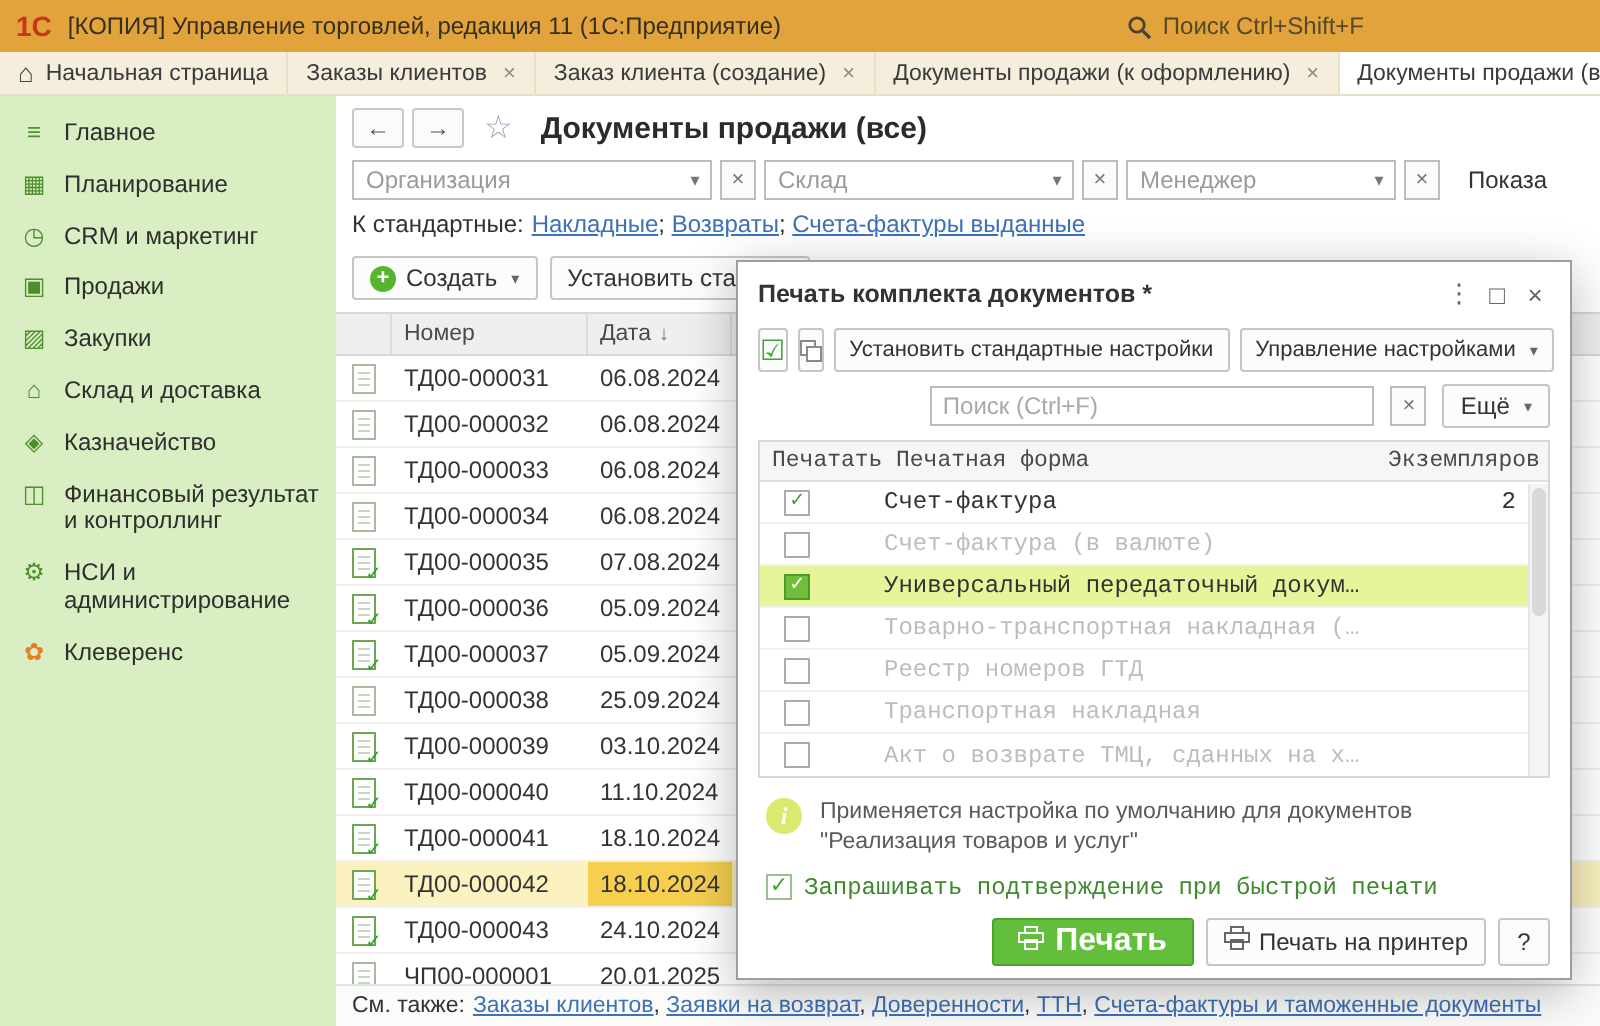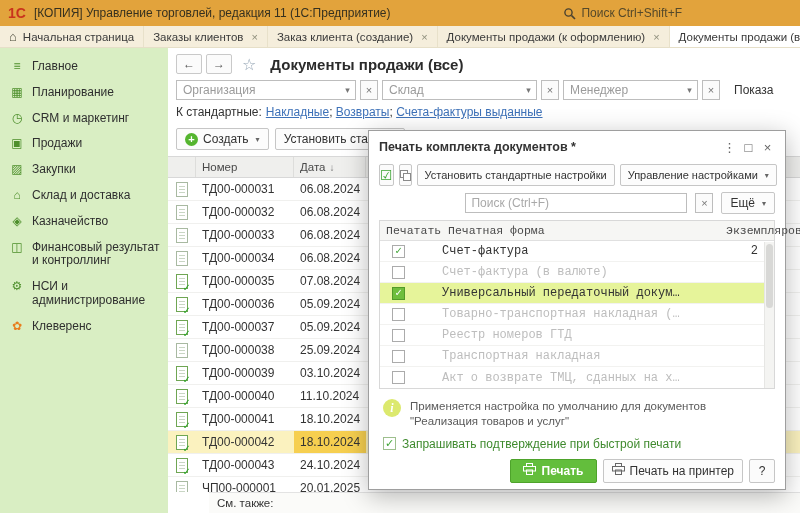--- a/index.html
+++ b/index.html
@@ -65,60 +65,60 @@
   .c-icon{width:28px;flex:none;display:flex;justify-content:center;}
   .c-num{width:98px;flex:none;padding-left:6px;box-sizing:border-box;}
   .c-date{width:72px;flex:none;padding-left:6px;box-sizing:border-box;height:100%;display:flex;align-items:center;}
   .trow.selected{background:#FBF2BF;}
   .trow.selected .c-date{background:#F6CF50;}
   .doc-icon{position:relative;width:12px;height:15px;background:#fff;border:1px solid #A8B9A1;box-sizing:border-box;}
   .doc-icon::before{content:"";position:absolute;left:2px;right:2px;top:3px;height:1px;background:#C9D6C4;box-shadow:0 3px 0 #C9D6C4,0 6px 0 #C9D6C4;}
   .doc-icon.posted{border-color:#6FA653;}
   .doc-icon.posted::after{content:"✓";position:absolute;right:-4px;bottom:-5px;color:#2FA32A;font-size:10px;font-weight:bold;}
 
-  .seealso{height:20px;display:flex;align-items:center;padding:0 8px;font-size:11.5px;border-top:1px solid #E3E3E3;background:#FBFBF9;white-space:nowrap;overflow:hidden;flex:none;margin-left:41px;}
+  .seealso{height:20px;display:flex;align-items:center;padding:0 8px;font-size:11.5px;border-top:1px solid #E3E3E3;background:#FBFBF9;white-space:nowrap;overflow:hidden;flex:none;}
 
   
   .dialog{position:absolute;left:368px;top:130px;width:418px;height:360px;background:#fff;border:1px solid #9E9E9E;
           box-shadow:0 6px 24px rgba(0,0,0,.28);display:flex;flex-direction:column;box-sizing:border-box;z-index:10;}
   .dlg-title{display:flex;align-items:center;height:28px;padding:2px 8px 0 10px;flex:none;}
   .dlg-title .t{font-weight:bold;font-size:12.5px;color:#333;flex:1;white-space:nowrap;overflow:hidden;}
   .dlg-ico{width:19px;text-align:center;color:#666;font-size:13px;cursor:default;}
   .dlg-toolbar{display:flex;align-items:center;gap:5px;padding:3px 10px 6px;flex:none;}
   .iconbtn{width:24px;height:22px;border:1px solid #C6C6C6;border-radius:2px;background:#FBFBFB;display:flex;align-items:center;justify-content:center;box-sizing:border-box;}
   .checkall{color:#3FA535;font-size:14px;line-height:1;}
   .copyicon{position:relative;width:11px;height:11px;}
   .copyicon::before{content:"";position:absolute;left:0;top:0;width:6px;height:6px;border:1px solid #8A8A8A;background:#fff;}
   .copyicon::after{content:"";position:absolute;right:0;bottom:0;width:6px;height:6px;border:1px solid #8A8A8A;background:#fff;}
   .smallbtn{font-size:11px;padding:0 7px;}
   .dlg-search{display:flex;align-items:center;gap:8px;padding:0 10px 6px;justify-content:flex-end;flex:none;}
   .search-input{width:222px;height:20px;border:1px solid #BDBDBD;padding:0 5px;font-size:12px;color:#333;box-sizing:border-box;font-family:inherit;}
   .search-input::placeholder{color:#A9A9A9;}
   .dlg-table{margin:0 10px;border:1px solid #D8D8D8;flex:none;position:relative;font-family:Liberation Mono, monospace;}
   .pt-head{display:grid;grid-template-columns:62px 1fr 86px;background:#F6F6F4;border-bottom:1px solid #E0E0E0;font-size:11.5px;color:#4A4A4A;}
   .pt-head div{padding:3px 6px;box-sizing:border-box;}
-  .pt-head .h-cop{padding-right:14px;margin-left:32px;}
+  .pt-head .h-cop{padding-right:14px;}
   .pt-row{display:grid;grid-template-columns:62px 1fr 86px;height:21px;align-items:center;font-size:12px;border-bottom:1px solid #F2F2F0;box-sizing:border-box;}
   .pt-row:last-child{border-bottom:none;}
   .pt-row.selected{background:#E6F49A;}
   .pt-row.disabled .form{color:#BDBDBD;}
   .form{overflow:hidden;white-space:nowrap;text-overflow:ellipsis;padding-right:4px;}
   .cb{width:13px;height:13px;border:1px solid #ABABAB;background:#fff;margin-left:12px;display:flex;align-items:center;justify-content:center;font-size:11px;line-height:1;color:#3FA535;font-weight:bold;box-sizing:border-box;}
   .pt-row.selected .cb{background:#6FBE3C;border-color:#529A28;color:#fff;}
   .copies{text-align:right;padding-right:16px;}
   .vsb{position:absolute;top:21px;right:0;bottom:0;width:9px;background:#F4F4F2;border-left:1px solid #E6E6E4;}
   .vsb .thumb{position:absolute;top:2px;left:1px;right:1px;height:64px;background:#D8D8D6;border-radius:4px;}
   .dlg-info{display:flex;gap:9px;padding:10px 14px 2px;align-items:flex-start;flex:none;}
   .info-icon{width:18px;height:18px;border-radius:50%;background:#DCE96E;color:#fff;font-weight:bold;font-style:italic;display:flex;align-items:center;justify-content:center;font-size:12px;flex:none;font-family:"Liberation Serif",serif;}
   .info-text{font-size:11.5px;color:#5A5A5A;line-height:1.3;max-width:345px;}
   .dlg-check{display:flex;align-items:center;gap:6px;padding:6px 14px 0;flex:none;}
   .cb2{width:13px;height:13px;border:1px solid #9DBF8D;display:flex;align-items:center;justify-content:center;color:#3FA535;font-weight:bold;font-size:11px;line-height:1;background:#fff;box-sizing:border-box;}
-  .dlg-check .lbl{color:#3F8A2E;font-size:12px;}
+  .dlg-check .lbl{color:#3F8A2E;font-size:12px;font-family:Liberation Mono, monospace;}
   .dlg-footer{display:flex;justify-content:flex-end;align-items:center;gap:6px;padding:8px 10px;margin-top:auto;flex:none;}
-  .print-btn{background:#63BE3C;border:1px solid #4EA32B;color:#fff;font-weight:bold;height:24px;display:inline-flex;align-items:center;gap:6px;padding:3px 12px;border-radius:2px;font-size:12px;box-sizing:border-box;}
+  .print-btn{background:#63BE3C;border:1px solid #4EA32B;color:#fff;font-weight:bold;height:24px;display:inline-flex;align-items:center;gap:6px;padding:3px 12px;border-radius:2px;font-size:16px;box-sizing:border-box;}
   .print2-btn{height:24px;}
   .help-btn{width:26px;height:24px;border:1px solid #C6C6C6;border-radius:2px;background:#FBFBFB;display:flex;align-items:center;justify-content:center;font-size:12px;color:#333;box-sizing:border-box;}
 </style>
 </head>
 <body>
 
 <div class="app">
 
   <div class="titlebar">
     <span class="logo">1С</span>
@@ -354,20 +354,21 @@
                 <span class="doc-icon"></span>
               </div>
               <div class="c-num">ЧП00-000001</div>
               <div class="c-date">20.01.2025</div>
             </div>
           </div>
       </div>
 
       <div class="seealso">
         <span class="linklabel">См. также:</span>
+          <span id="seeAlsoLinks"><span class="link">Заказы клиентов</span>, <span class="link">Заявки на возврат</span>, <span class="link">Доверенности</span>, <span class="link">ТТН</span>, <span class="link">Счета-фактуры и таможенные документы</span></span>
       </div>
 
     </div>
   </div>
 
   <div class="dialog">
     <div class="dlg-title">
       <span class="t">Печать комплекта документов *</span>
       <span class="dlg-ico">⋮</span>
       <span class="dlg-ico">□</span>

